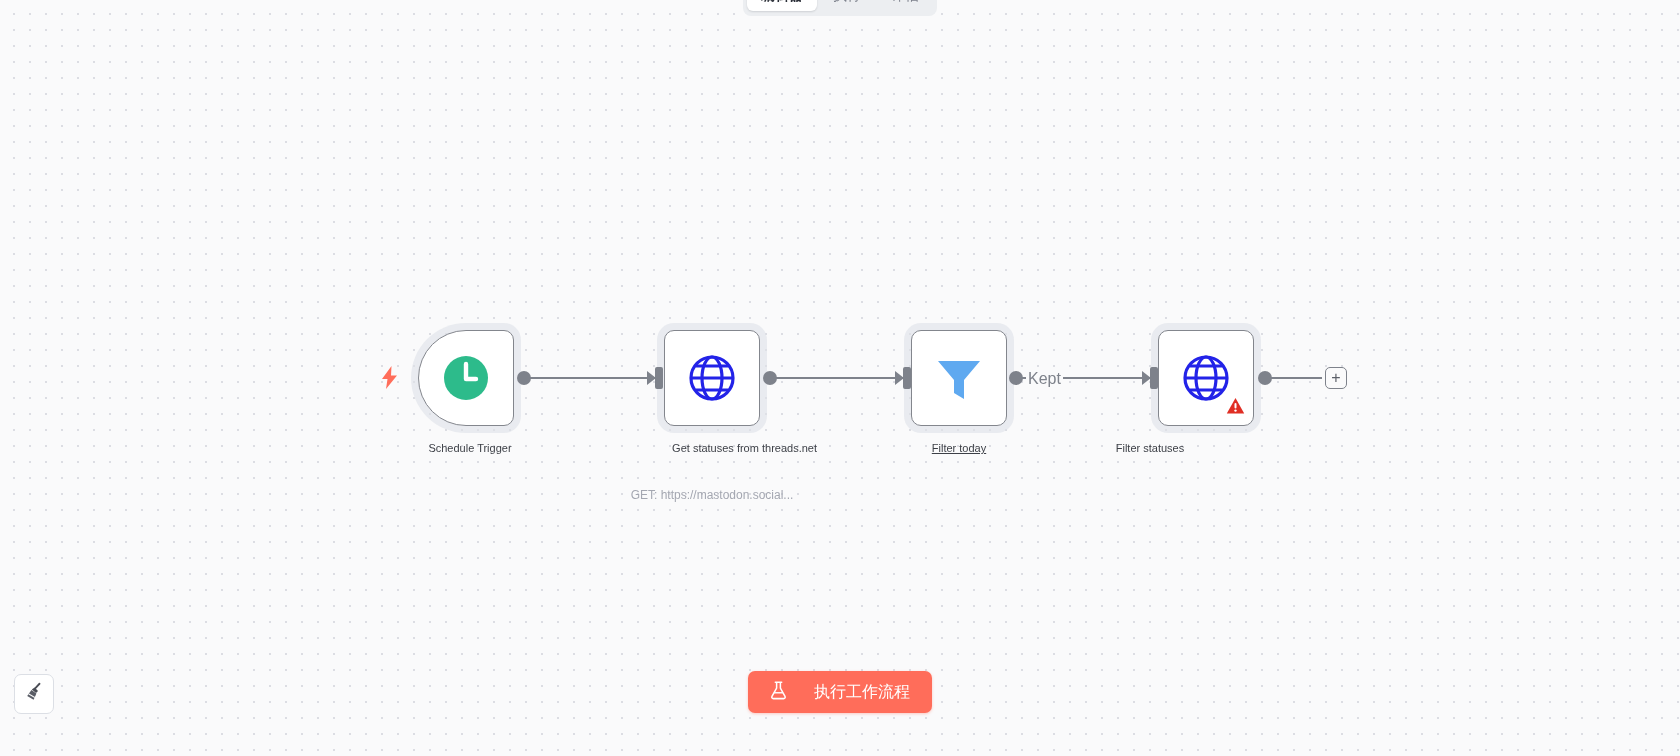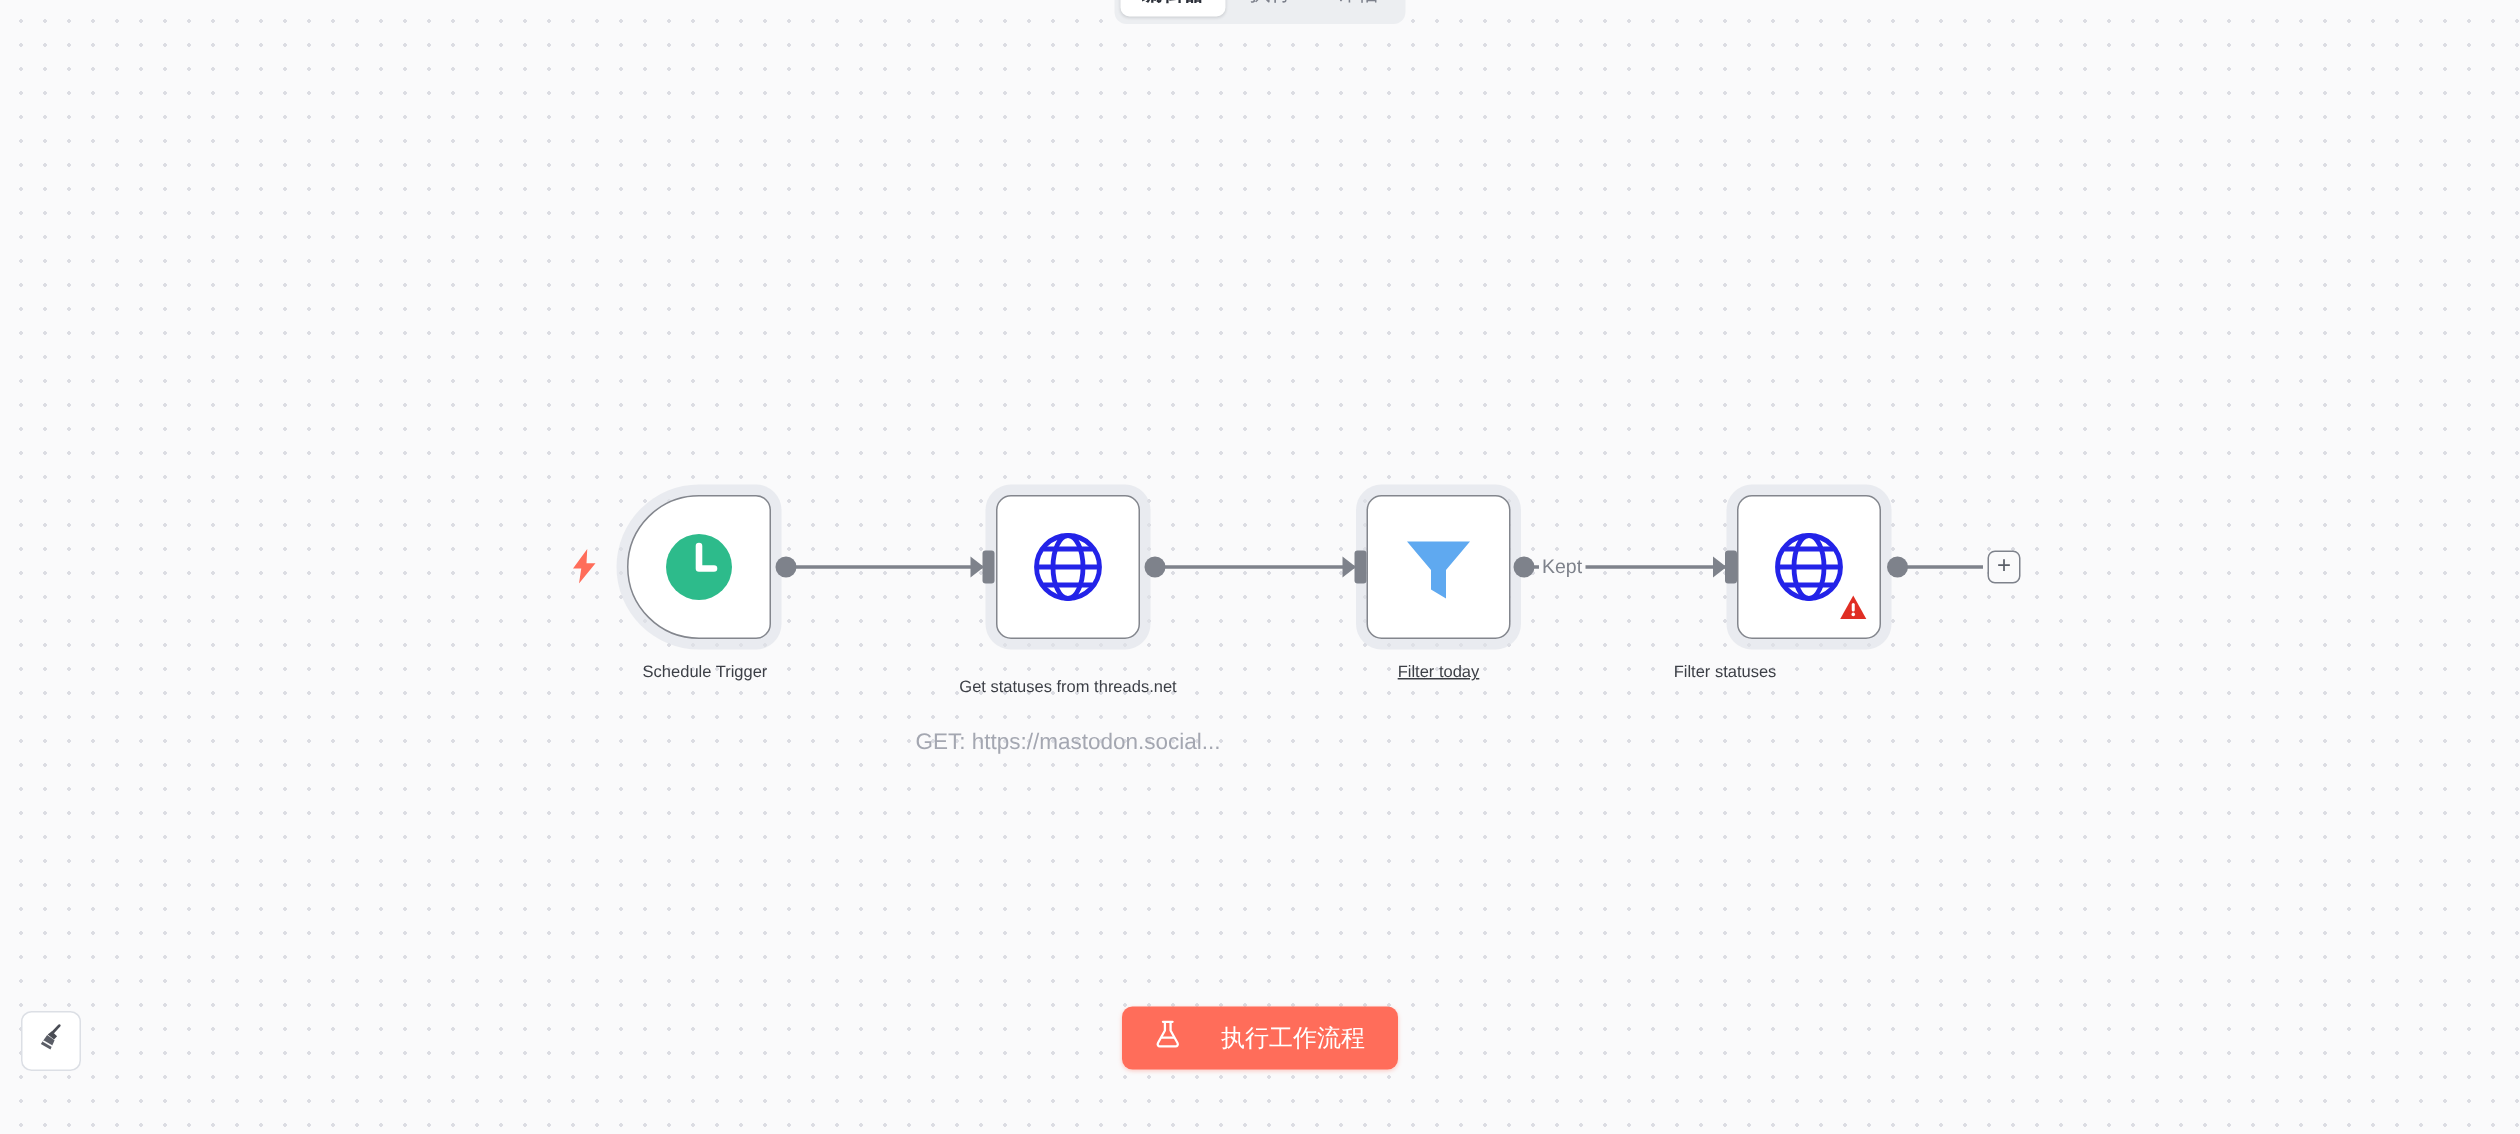--- a/index.html
+++ b/index.html
@@ -99,21 +99,21 @@
     text-align: center;
     font-size: 11px;
     line-height: 21px;
     color: #3c3f46;
     z-index: 9;
   }
   .node-subtitle {
     position: absolute;
     width: 280px;
     text-align: center;
-    font-size: 15px;
+    font-size: 12px;
     line-height: 16px;
     color: #a4a7b1;
     z-index: 9;
   }
 
   
   .port-out {
     position: absolute;
     width: 14px;
     height: 14px;
@@ -133,21 +133,21 @@
     position: absolute;
     width: 0; height: 0;
     border-top: 7px solid transparent;
     border-bottom: 7px solid transparent;
     border-left: 9px solid #7e828b;
     z-index: 11;
   }
 
   .conn-label {
     position: absolute;
-    font-size: 13px;
+    font-size: 16px;
     color: #7e828b;
     background: #fafafb;
     padding: 0 2px;
     z-index: 13;
     white-space: nowrap;
   }
 
   
   .bolt {
     position: absolute;
@@ -266,21 +266,21 @@
             <line x1="5" y1="26" x2="47" y2="26"></line>
             <line x1="9.5" y1="14" x2="42.5" y2="14"></line>
             <line x1="9.5" y1="38" x2="42.5" y2="38"></line>
           </g>
         </svg>
       </span>
     </div>
     <div class="port-in" style="left:655px; top:367px;"></div>
     <div class="port-out" style="left:763px; top:371px;"></div>
     <div class="arrow-head" style="left:895px; top:371px;"></div>
-    <div class="node-caption" style="left:607px; top:448px;">Get statuses from threads.net</div>
+    <div class="node-caption" style="left:607px; top:438px;text-align:right;">Get statuses from threads.net</div>
     <div class="node-subtitle" style="left:572px; top:487px;">GET: https://mastodon.social...</div>
 
     <div class="node" style="left:911px; top:330px;">
       <span class="node-icon">
         <svg width="50" height="50" viewBox="0 0 50 50" xmlns="http://www.w3.org/2000/svg">
           <path d="M4 8 H46 L30 27 V46 L20 40 V27 Z" fill="#5fa9f0"></path>
         </svg>
       </span>
     </div>
     <div class="port-in" style="left:903px; top:367px;"></div>

